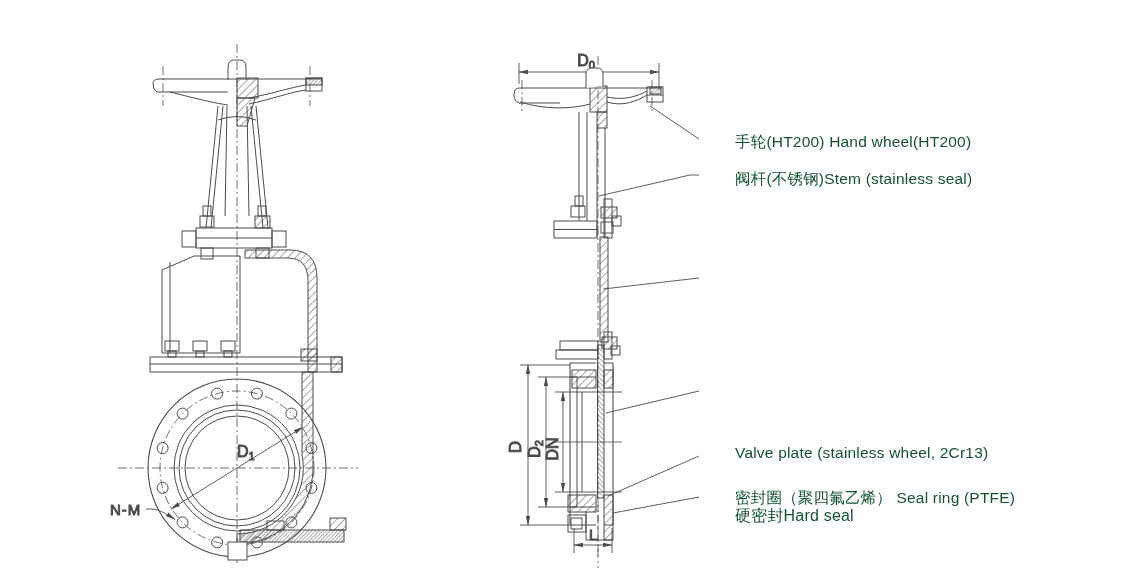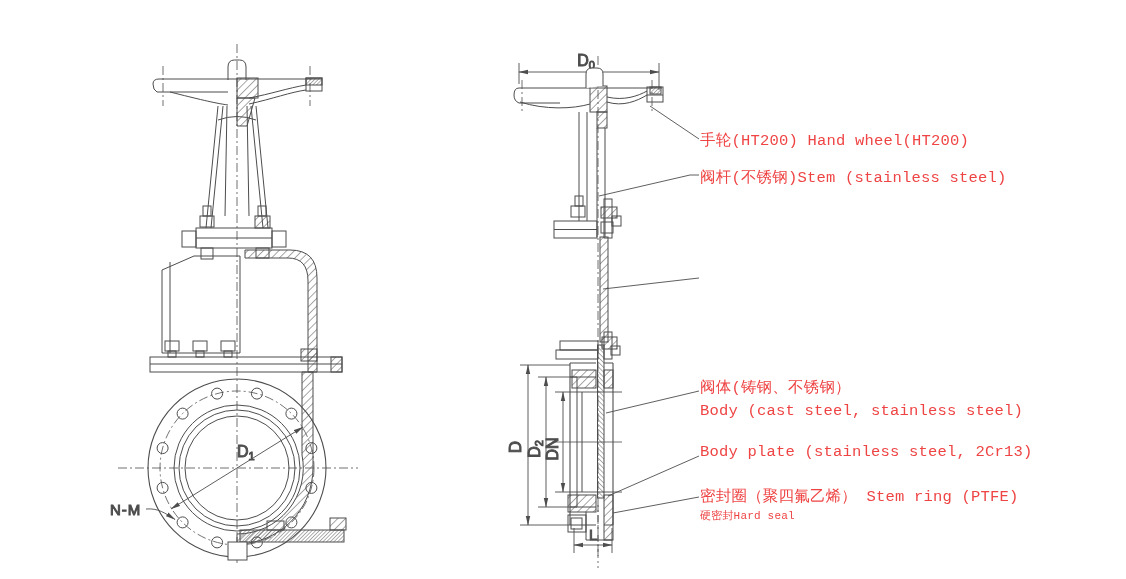--- a/index.html
+++ b/index.html
@@ -4,24 +4,24 @@
 <style>
   html,body{margin:0;padding:0;}
   body{
     width:1126px;height:579px;background:#ffffff;position:relative;overflow:hidden;
     font-family:"Liberation Sans","DejaVu Sans",sans-serif;
   }
   #stage{position:absolute;left:0;top:0;width:1126px;height:579px;}
   svg{position:absolute;left:0;top:0;}
   svg text{font-family:"Liberation Sans","DejaVu Sans",sans-serif;fill:#4d4d4d;}
   .callout{
-    position:absolute;left:700px;color:#ef4444;font-size:15.5px;line-height:23px;
-    white-space:nowrap;letter-spacing:0.2px;font-family:Liberation Mono, monospace;
+    position:absolute;left:735px;color:#14532d;font-size:15.5px;line-height:23px;
+    white-space:nowrap;letter-spacing:0.2px;
   }
-  .callout-note{font-size:11px;line-height:14px;}
+  .callout-note{font-size:16px;line-height:14px;}
 </style>
 </head>
 <body>
 
 <div id="stage">
 
 <svg width="1126" height="579" viewBox="0 0 1126 579">
   <defs>
     <pattern id="h1" patternUnits="userSpaceOnUse" width="5.5" height="5.5" patternTransform="rotate(45)">
       <line x1="0" y1="0" x2="0" y2="5.5" stroke="#4d4d4d" stroke-width="1"></line>
@@ -259,26 +259,22 @@
     <path d="M650,106 L699,139"></path>
     <path d="M599,196 L690,175 H699"></path>
     <path d="M603,289 L699,278"></path>
     <path d="M606,413 L699,391"></path>
     <path d="M608,496 L699,456"></path>
     <path d="M613,513 L699,497"></path>
   </g>
 </svg>
 
 <div class="callout" style="top:130px">手轮(HT200) Hand wheel(HT200)</div>
-<div class="callout" style="top:167px">阀杆(不锈钢)Stem (stainless steel)</div>
-<div class="callout" style="top:377px">
-  <div>阀体(铸钢、不锈钢）</div>
-  <div>Body (cast steel, stainless steel)</div>
-</div>
+<div class="callout" style="top:167px">阀杆(不锈钢)Stem (stainless seal)</div>
 <div class="callout" style="top:441px">
-  <div>Body plate (stainless steel, 2Cr13)</div>
+  <div>Valve plate (stainless wheel, 2Cr13)</div>
 </div>
 <div class="callout" style="top:486px">
-  <div>密封圈（聚四氟乙烯） Stem ring (PTFE)</div>
+  <div>密封圈（聚四氟乙烯） Seal ring (PTFE)</div>
   <div class="callout-note">硬密封Hard seal</div>
 </div>
 
 </div>
 
 </body></html>

